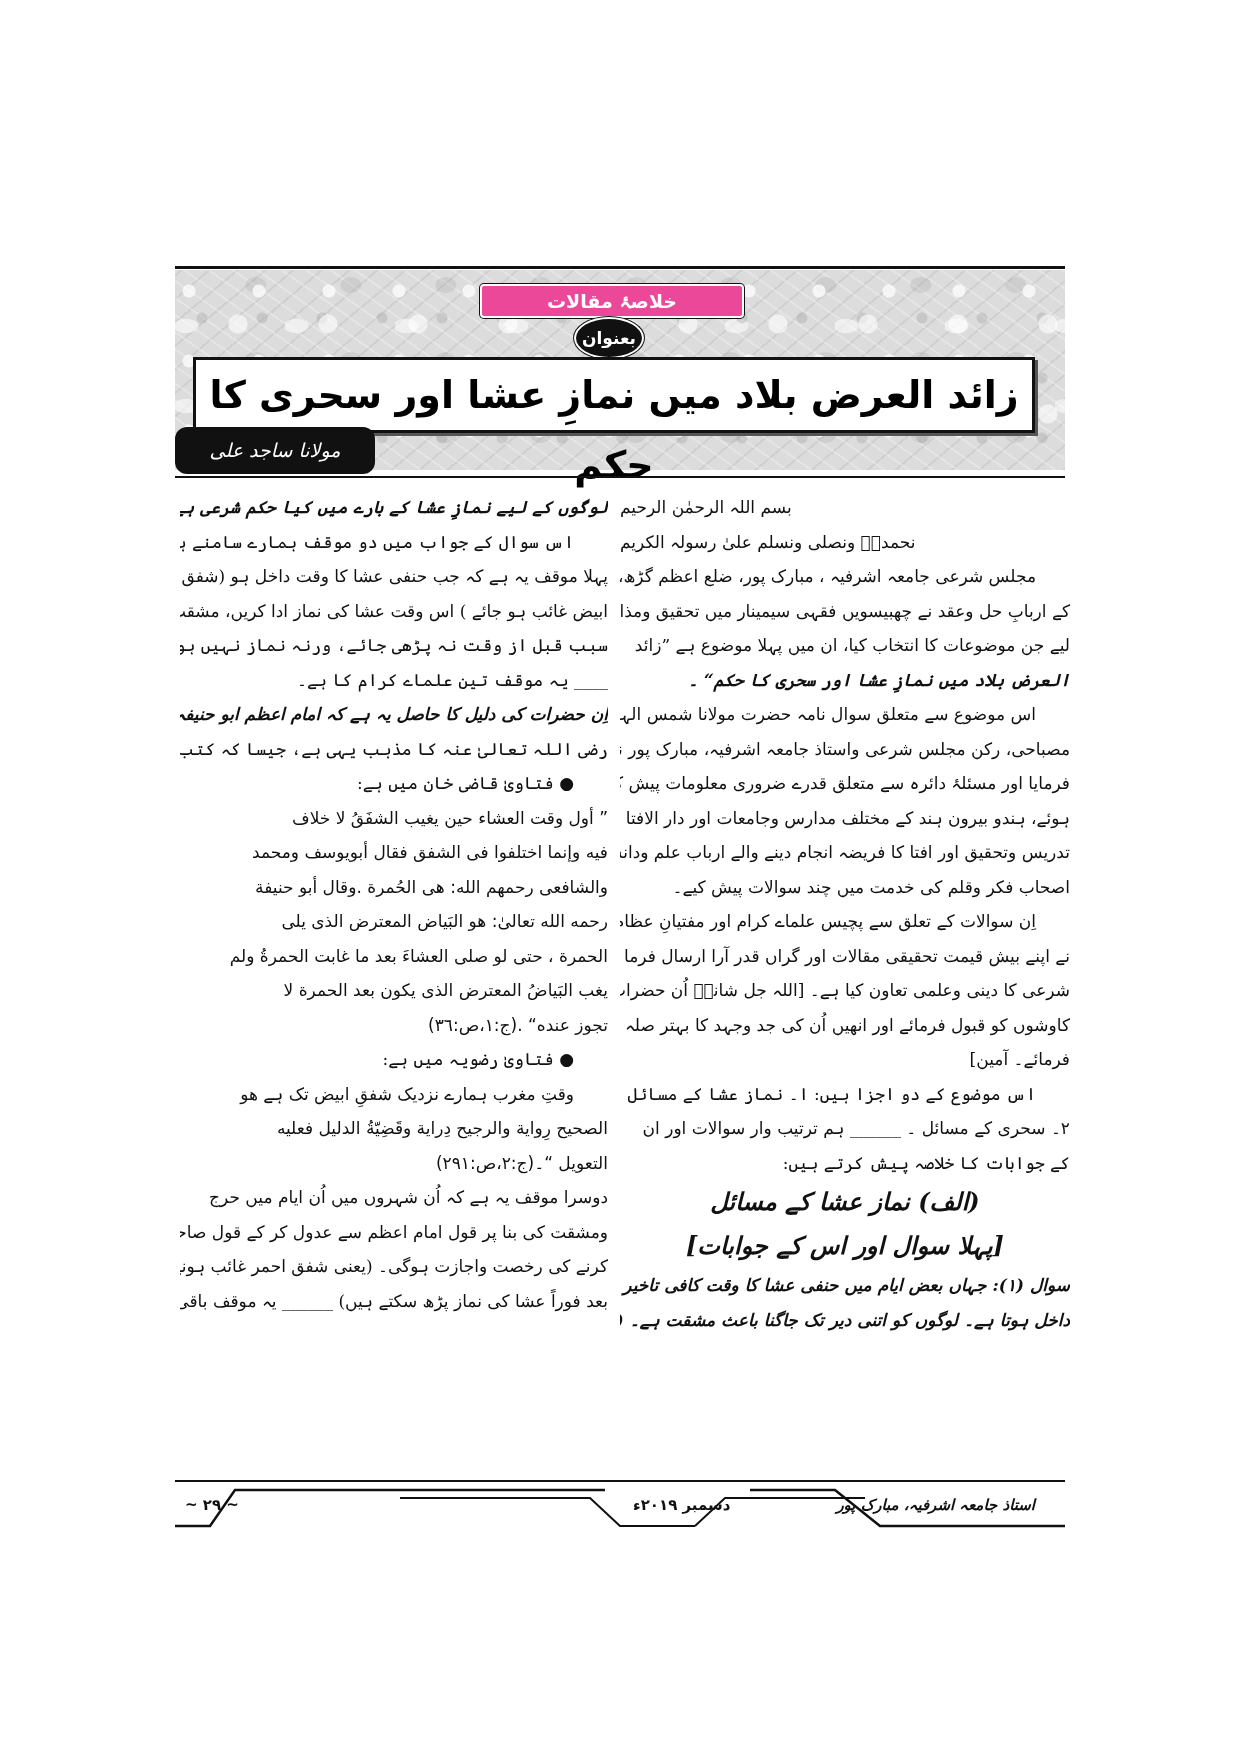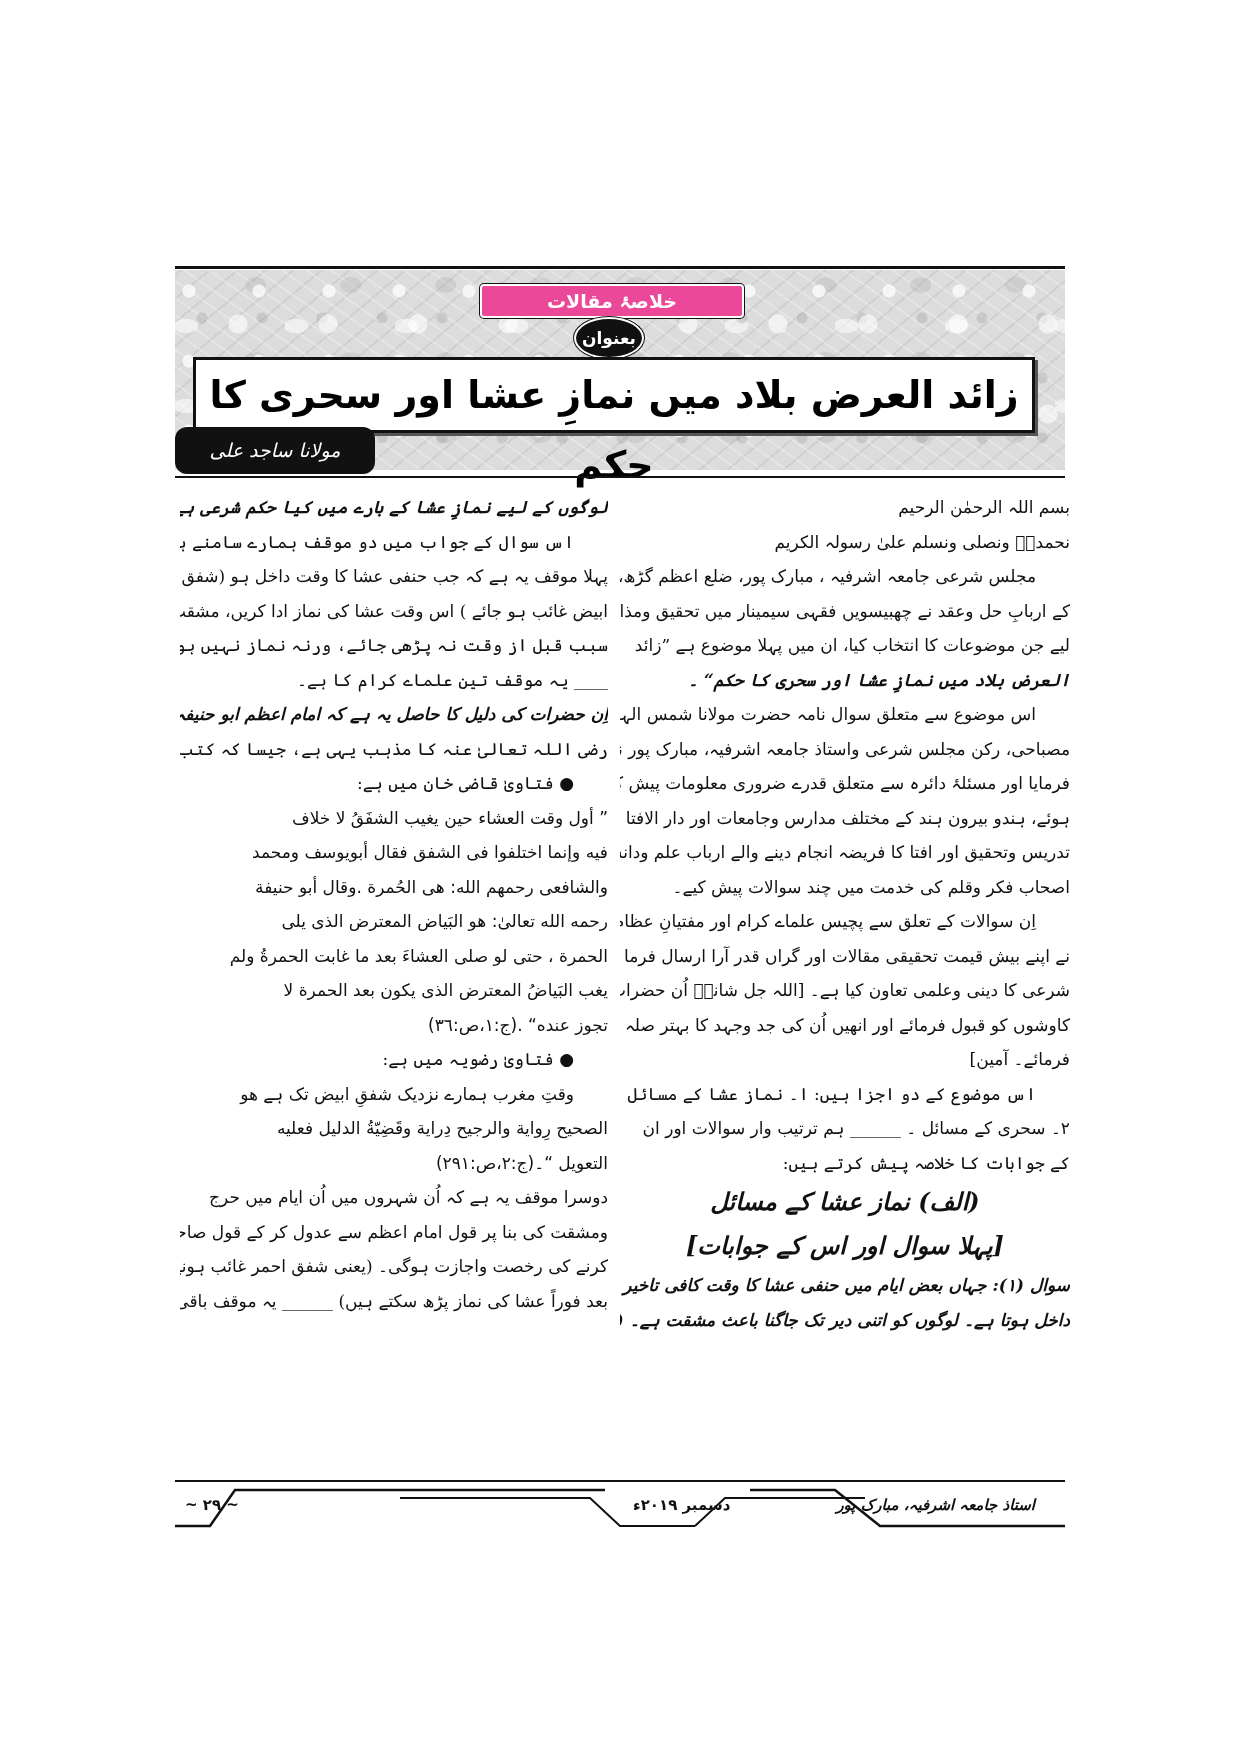--- a/index.html
+++ b/index.html
@@ -36,21 +36,21 @@
   .author-box { position:absolute; left:175px; top:427px; width:200px; height:47px;
     background:#111; color:#fff; font-family:"DejaVu Serif", serif; font-style:italic;
     font-size:19px; line-height:47px; text-align:center; direction:rtl;border-radius:12px; }
 
   
   .col { position:absolute; top:490px; direction:rtl; text-align:justify;
     font-family:"DejaVu Serif", serif; font-size:17px; color:#111; }
   .col-right { left:620px; width:450px; }
   .col-left { left:180px; width:428px; }
   .line { display:block; height:34.5px; line-height:34.5px; white-space:nowrap; overflow:hidden; }
-  .center { text-align:right; }
+  .center { text-align:left; }
   .indent { padding-right:34px; }
   .emph { font-weight:bold; font-style:italic; }
   .head1 { font-weight:bold; font-style:italic; font-size:24px; text-align:center; height:44px; line-height:44px; }
   .head2 { font-weight:bold; font-style:italic; font-size:24px; text-align:center; height:44px; line-height:44px; }
   .arabic { font-family:"DejaVu Sans", sans-serif; font-size:17px; }
 
   
   .ftr-rule { position:absolute; left:175px; top:1480px; width:890px; height:2px; background:#111; }
   .ftr { position:absolute; left:175px; top:1488px; width:890px; height:42px; }
   .ftr svg { position:absolute; left:0; top:0; }

